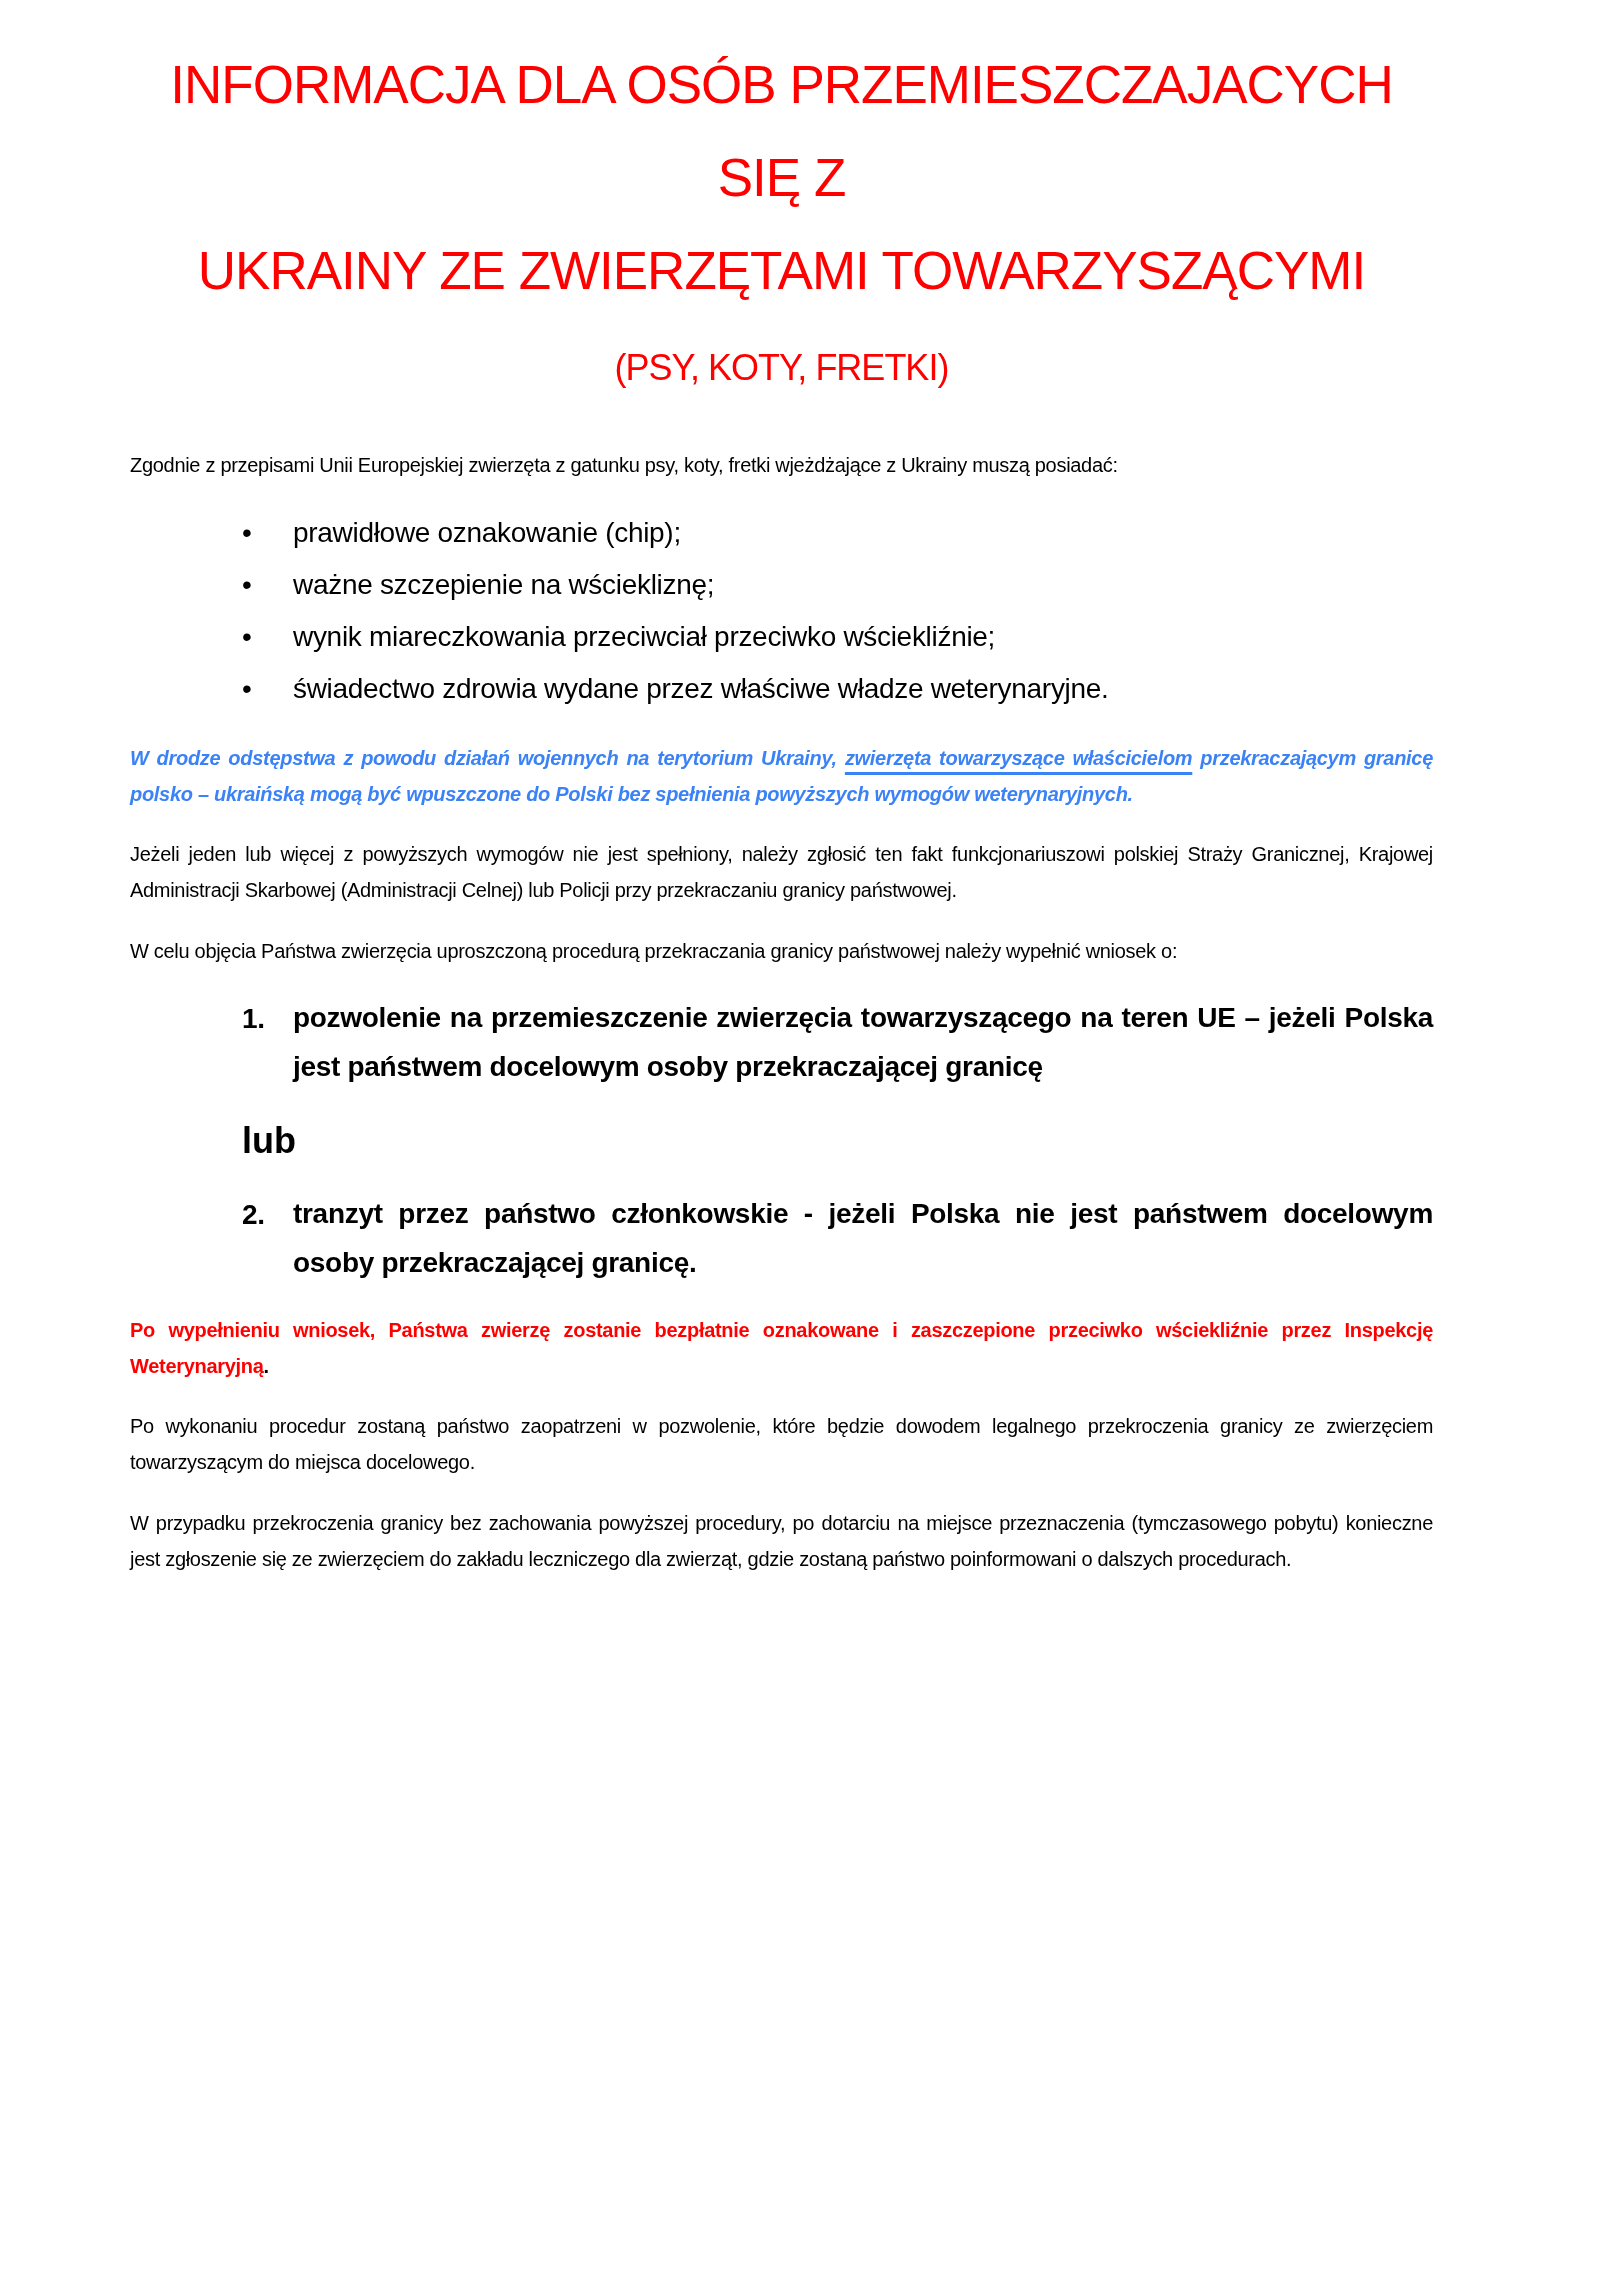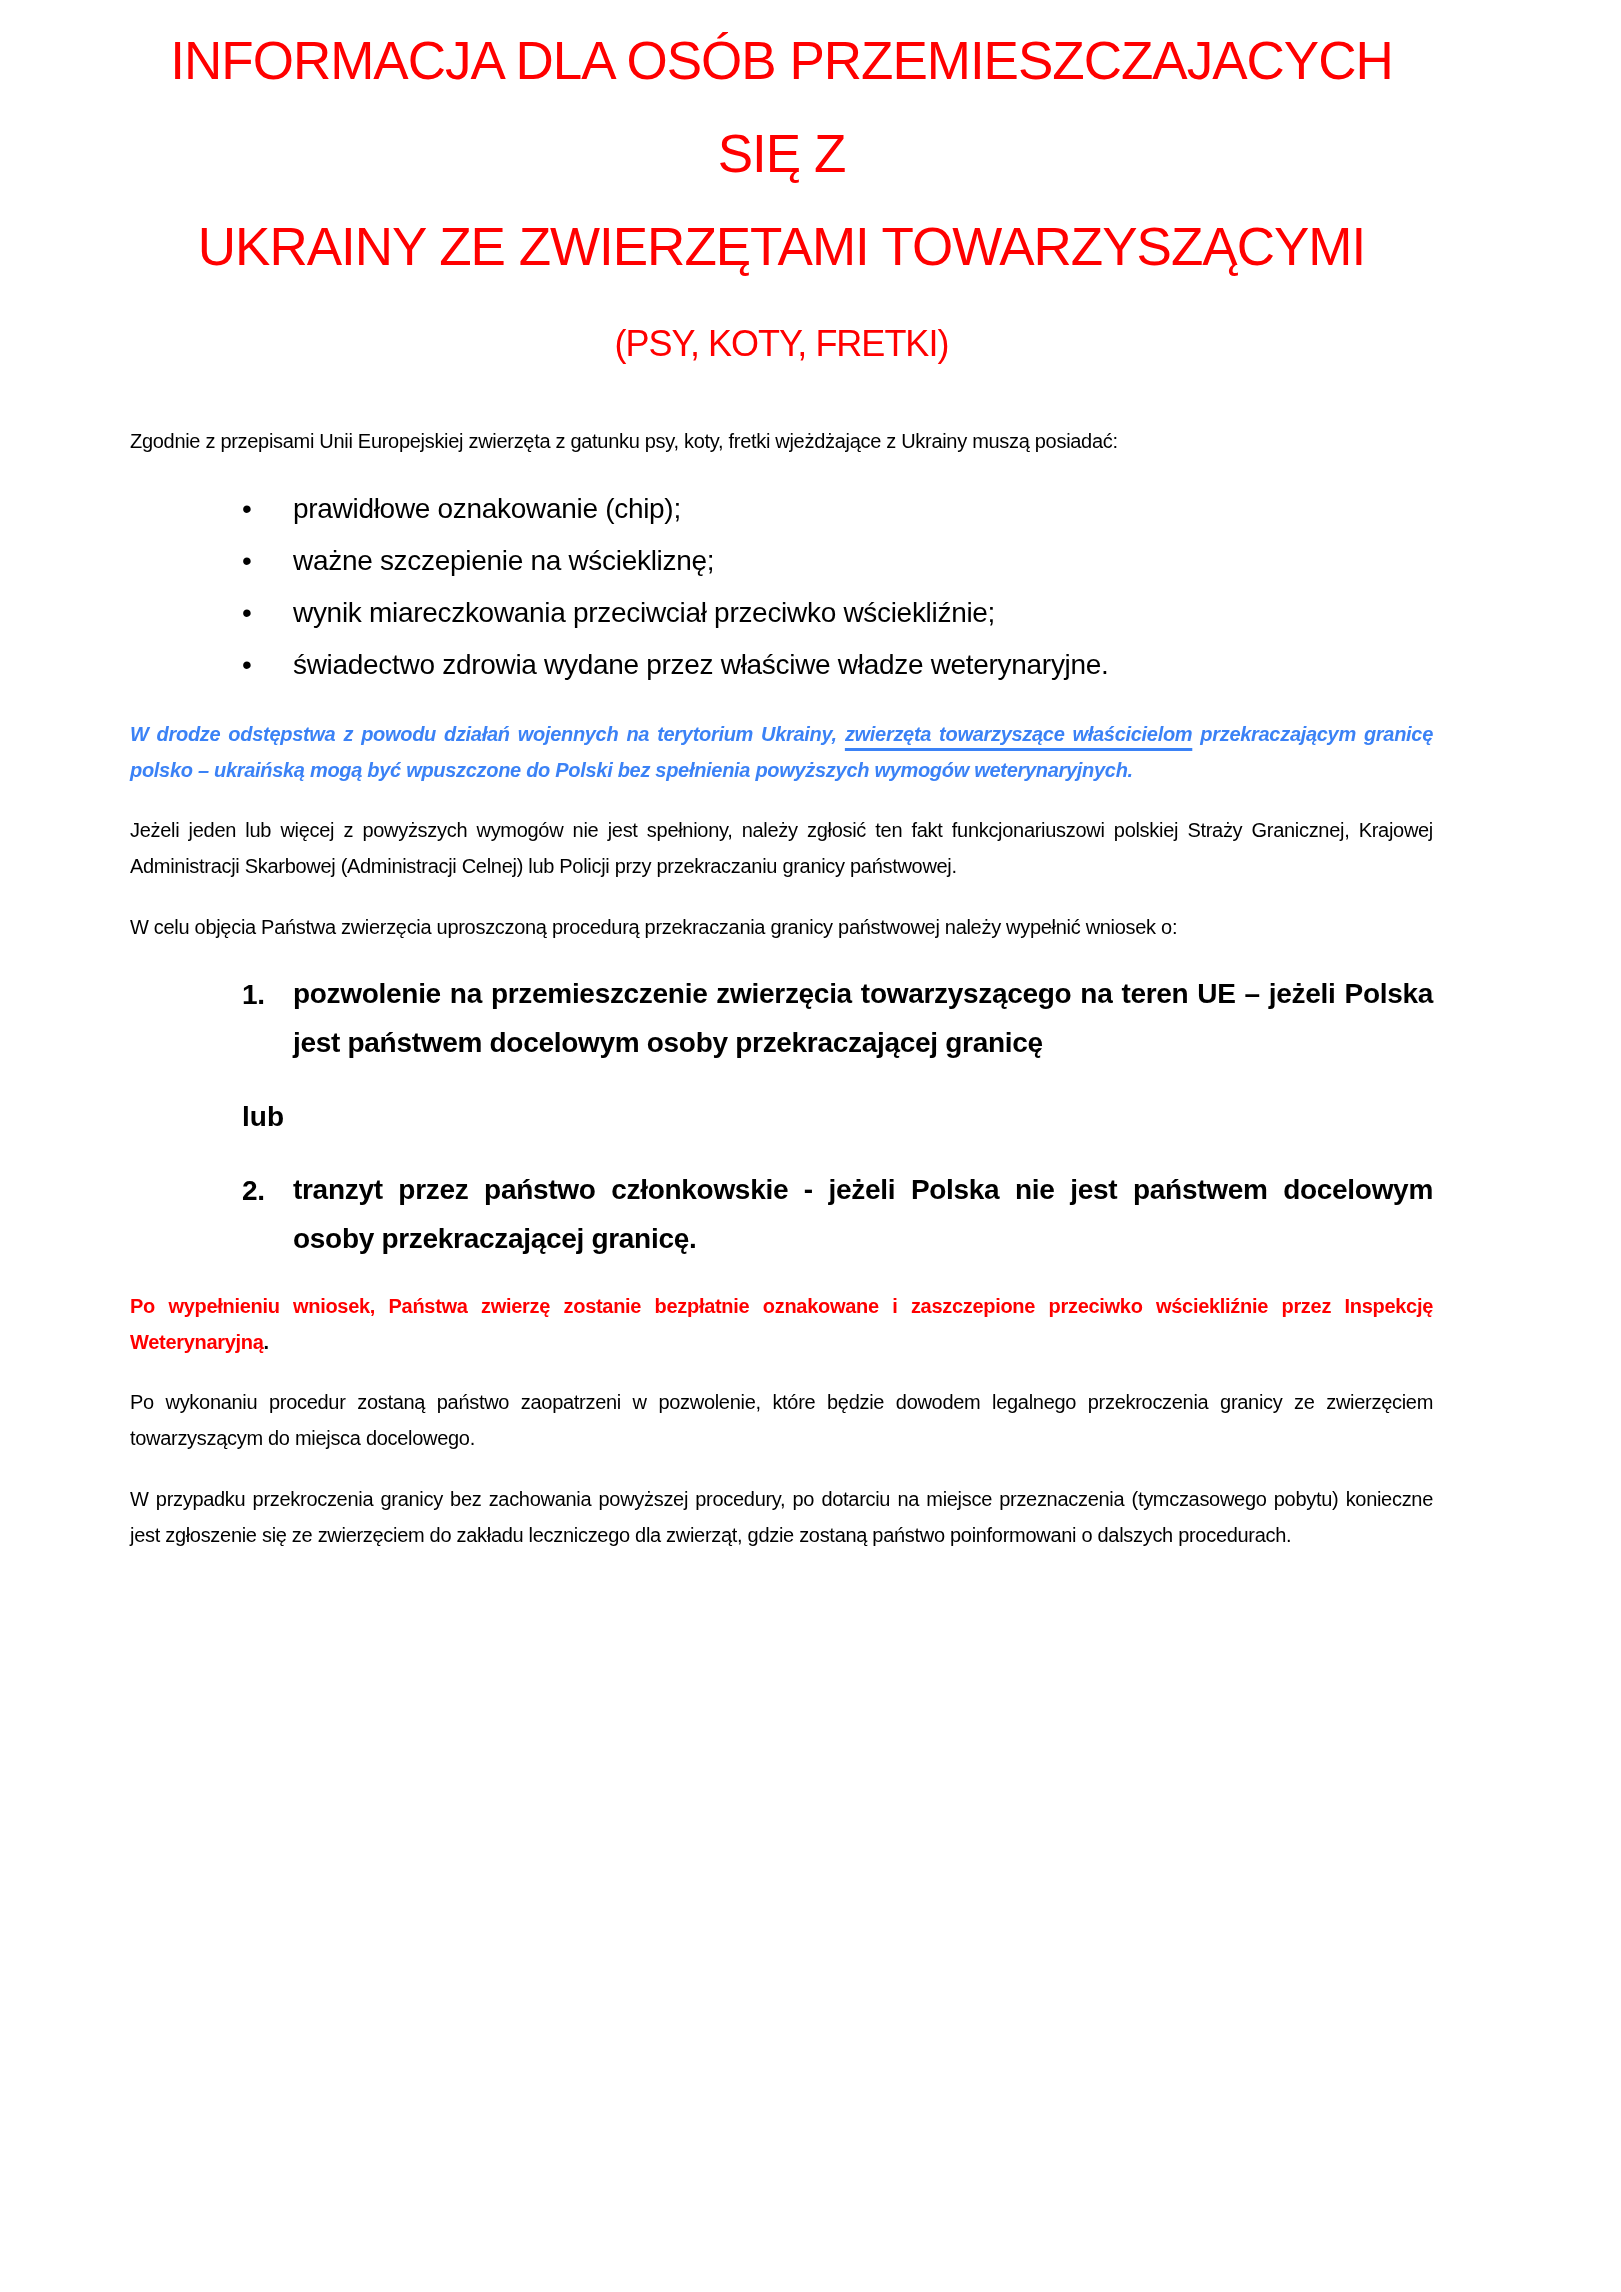--- a/index.html
+++ b/index.html
@@ -10,21 +10,21 @@
   body {
     width: 1621px;
     height: 2293px;
     font-family: "Liberation Sans", sans-serif;
     color: #000000;
   }
   .page {
     box-sizing: border-box;
     width: 1621px;
     height: 2293px;
-    padding: 14px 188px 0 130px;
+    padding: 38px 188px 0 130px;
     background: #ffffff;
     overflow: hidden;
   }
   .title {
     color: #FF0000;
     text-align: center;
     font-size: 53px;
     line-height: 93px;
     font-weight: 400;
     letter-spacing: -1px;
@@ -86,21 +86,21 @@
     margin-bottom: 24.5px;
   }
   .num-item .marker {
     font-weight: bold;
   }
   .num-item .item-text {
     font-weight: bold;
     line-height: 49px;
   }
   .connector {
-    font-size: 28px;
+    font-size: 36px;
     line-height: 49px;
     font-weight: bold;
     margin: 0 0 24.5px 112px;
   }
 </style>
 </head>
 <body>
 
 <div class="page">
 

